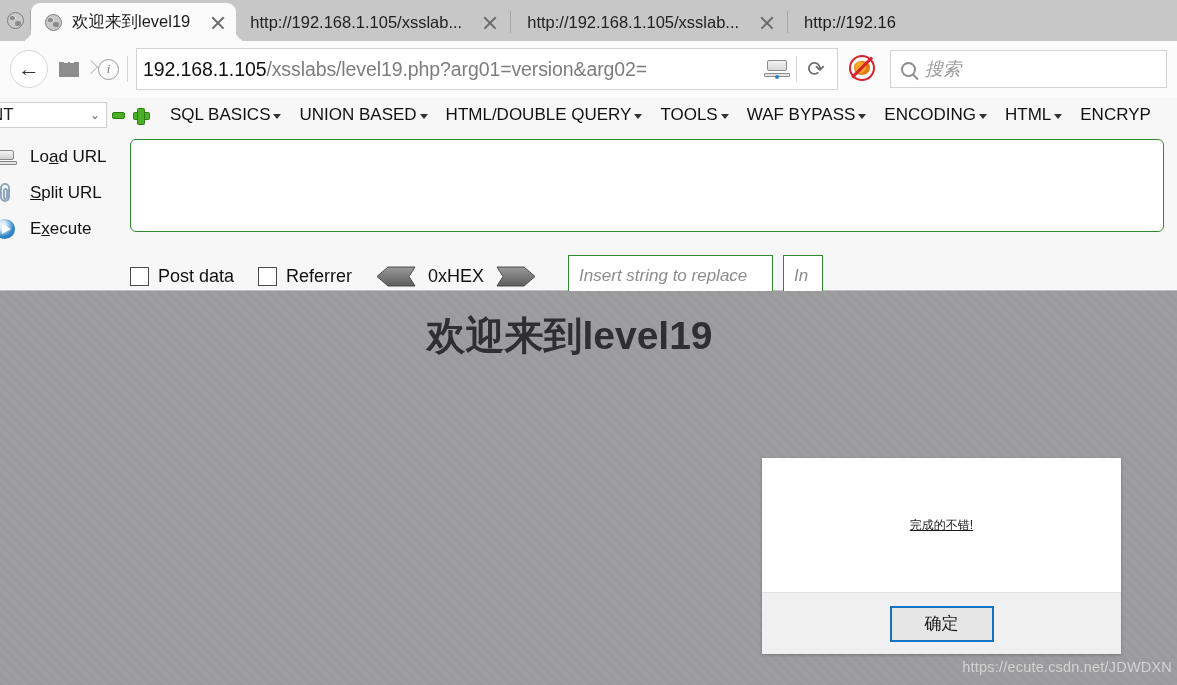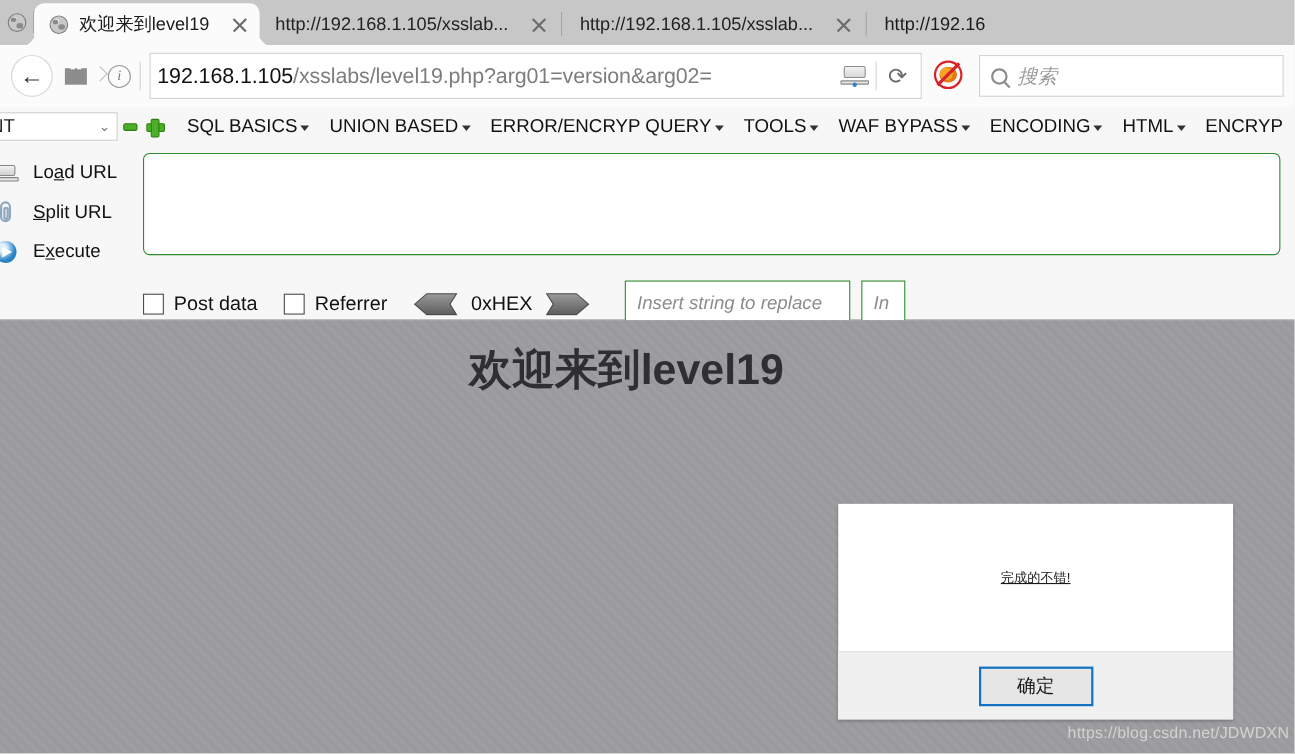--- a/index.html
+++ b/index.html
@@ -393,21 +393,21 @@
       <div class="hb-menu">
         <div class="hb-menuitem">
           <span>SQL BASICS</span>
           <span class="caret"></span>
         </div>
         <div class="hb-menuitem">
           <span>UNION BASED</span>
           <span class="caret"></span>
         </div>
         <div class="hb-menuitem">
-          <span>ERROR/ENCRYP QUERY</span>
+          <span>HTML/DOUBLE QUERY</span>
           <span class="caret"></span>
         </div>
         <div class="hb-menuitem">
           <span>TOOLS</span>
           <span class="caret"></span>
         </div>
         <div class="hb-menuitem">
           <span>WAF BYPASS</span>
           <span class="caret"></span>
         </div>
@@ -502,16 +502,16 @@
   <div class="page">
     <div class="page-title">欢迎来到level19</div>
 
     <div class="dialog">
       <div class="msg">完成的不错!</div>
       <div class="btnrow">
         <div class="dlgbtn primary">确定</div>
       </div>
     </div>
 
-    <div class="watermark">https://blog.csdn.net/JDWDXN</div>
+    <div class="watermark">https://ecute.csdn.net/JDWDXN</div>
   </div>
 
 </div>
 
 </body></html>

